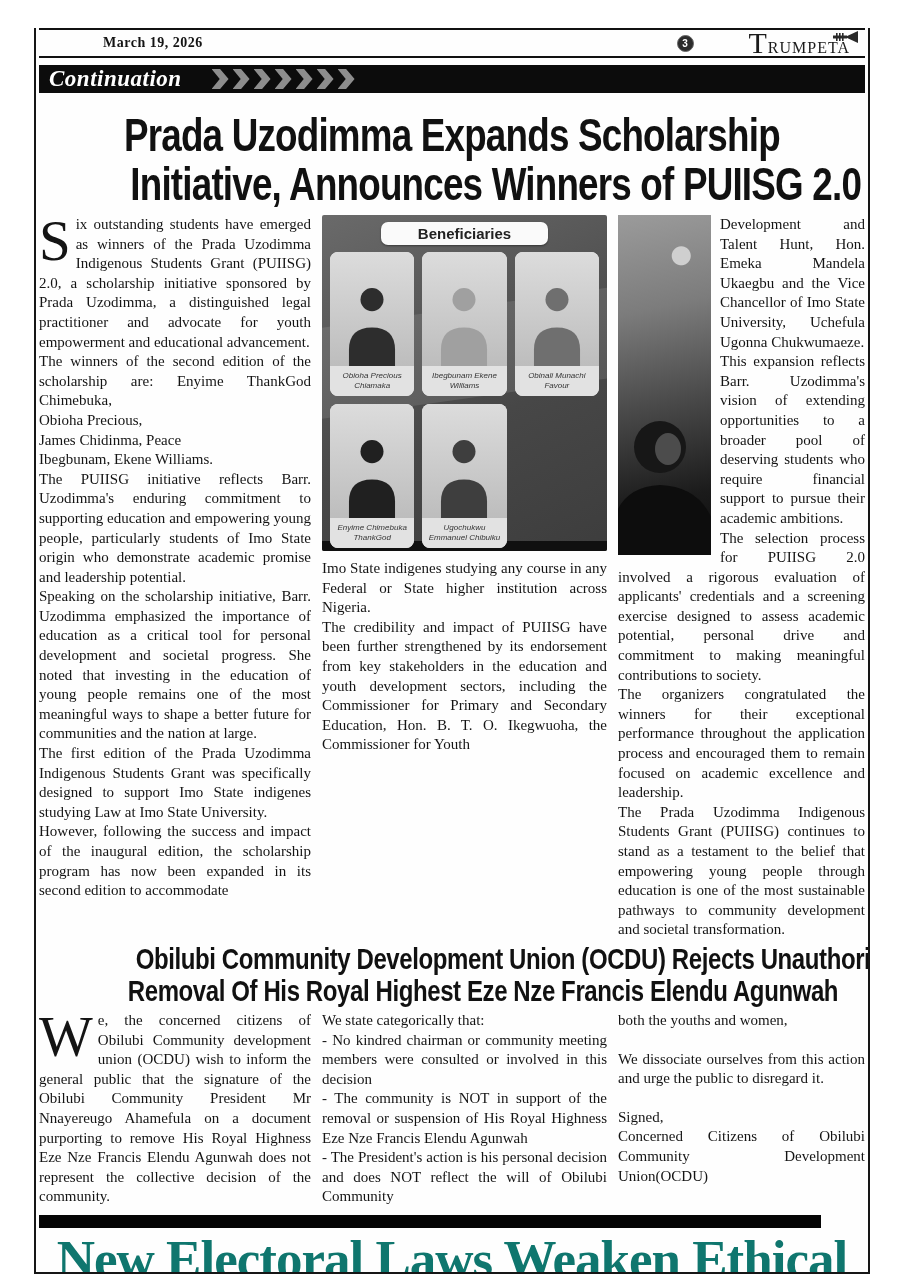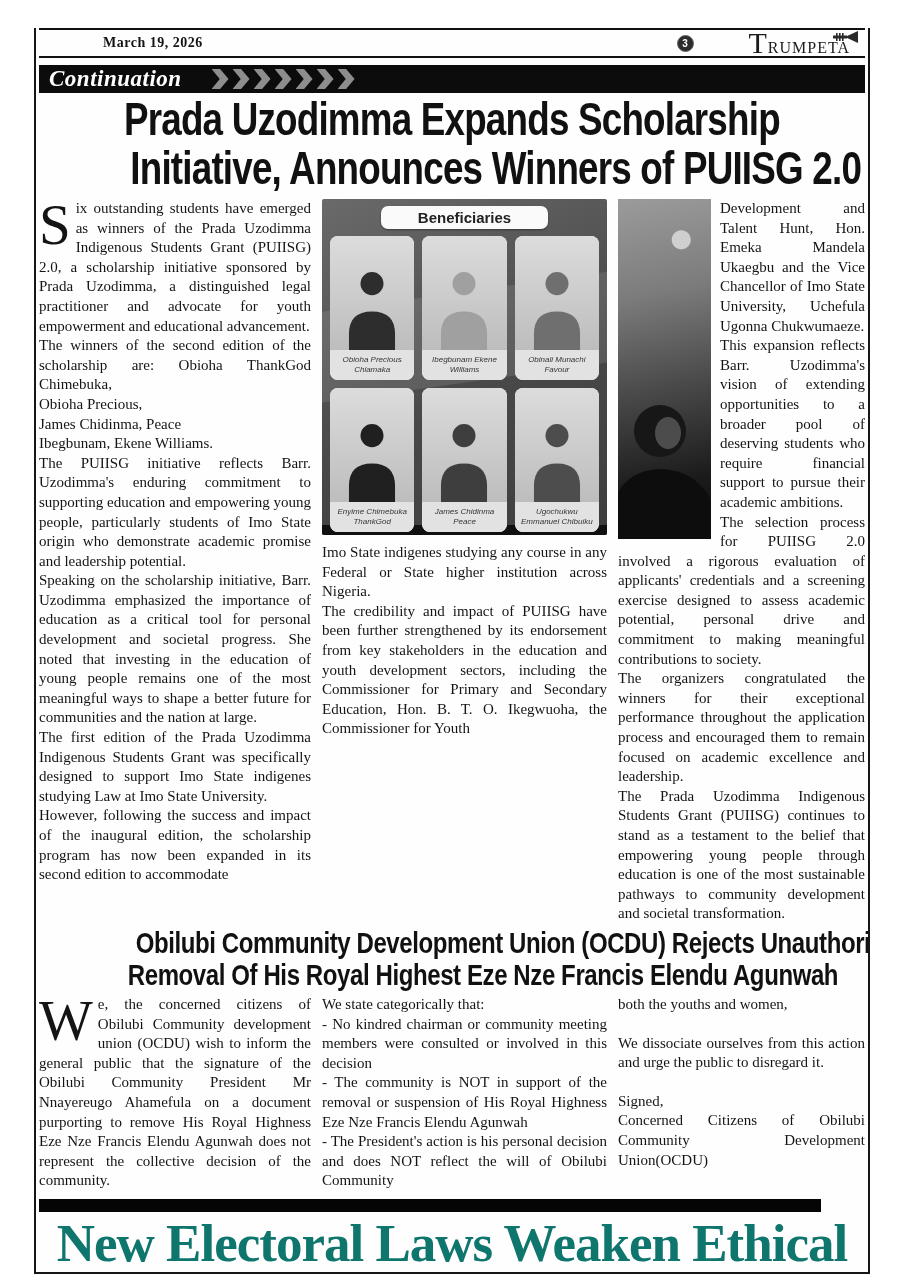--- a/index.html
+++ b/index.html
@@ -50,21 +50,21 @@
     width: 17px; height: 20px; background: #8d8d8d;
     clip-path: polygon(0 0, 50% 0, 100% 50%, 50% 100%, 0 100%, 48% 50%);
   }
   
   .hl { text-align:center; }
   .hl-cond {
     display:inline-block; font-family:"Liberation Sans",sans-serif; font-weight:bold;
     transform: scaleX(0.8); transform-origin: 50% 50%; white-space: nowrap;
     letter-spacing: -1px; color:#111;
   }
-  .hl1 { margin-top: 2px; }
+  .hl1 { margin-top: 18px; }
   .hl1 .hl-cond { font-size: 46px; line-height: 49px; }
   .hl2 { margin-top: 3px; margin-bottom: 4px; }
   .hl2 .hl-cond { font-size: 30px; line-height: 32px; letter-spacing: -0.5px; }
   .hl3 { margin-top: 6px; }
   .hl3 .line {
     font-family:"Liberation Serif",serif; font-weight: bold; font-size: 53px;
     line-height: 50px; letter-spacing: -1px; color:#0f766e;
   }
   
   .cols { display:flex; gap: 11px; margin-top: 6px; }
@@ -167,21 +167,21 @@
   </div>
 
   <div class="hl hl1">
     <span class="hl-cond">Prada Uzodimma Expands Scholarship</span><br>
     <span class="hl-cond">Initiative, Announces Winners of PUIISG 2.0</span>
   </div>
 
   <div class="cols">
     <div class="c1">
       <p class="para"><span class="dc">S</span><span>ix outstanding students have emerged as winners of the Prada Uzodimma Indigenous Students Grant (PUIISG) 2.0, a scholarship initiative sponsored by Prada Uzodimma, a distinguished legal practitioner and advocate for youth empowerment and educational advancement.</span></p>
-      <p class="para">The winners of the second edition of the scholarship are: Obioha ThankGod Chimebuka,</p>
+      <p class="para">The winners of the second edition of the scholarship are: Enyime ThankGod Chimebuka,</p>
       <p class="para">Obioha Precious,</p>
       <p class="para">James Chidinma, Peace</p>
       <p class="para">Ibegbunam, Ekene Williams.</p>
       <p class="para">The PUIISG initiative reflects Barr. Uzodimma's enduring commitment to supporting education and empowering young people, particularly students of Imo State origin who demonstrate academic promise and leadership potential.</p>
       <p class="para">Speaking on the scholarship initiative, Barr. Uzodimma emphasized the importance of education as a critical tool for personal development and societal progress. She noted that investing in the education of young people remains one of the most meaningful ways to shape a better future for communities and the nation at large.</p>
       <p class="para">The first edition of the Prada Uzodimma Indigenous Students Grant was specifically designed to support Imo State indigenes studying Law at Imo State University.</p>
       <p class="para">However, following the success and impact of the inaugural edition, the scholarship program has now been expanded in its second edition to accommodate</p>
     </div>
 
     <div class="c2">
@@ -212,28 +212,20 @@
               </div>
             <div class="card-cap">Obinali Munachi Favour</div>
           </div>
           <div class="card">
             <div class="card-photo">
                 <svg>
                   <use href="#sym-person"></use>
                 </svg>
               </div>
             <div class="card-cap">Enyime Chimebuka ThankGod</div>
-          </div>
-          <div class="card">
-            <div class="card-photo">
-                <svg>
-                  <use href="#sym-person"></use>
-                </svg>
-              </div>
-            <div class="card-cap">James Chidinma Peace</div>
           </div>
           <div class="card">
             <div class="card-photo">
                 <svg>
                   <use href="#sym-person"></use>
                 </svg>
               </div>
             <div class="card-cap">Ugochukwu Emmanuel Chibuiku</div>
           </div>
         </div>

